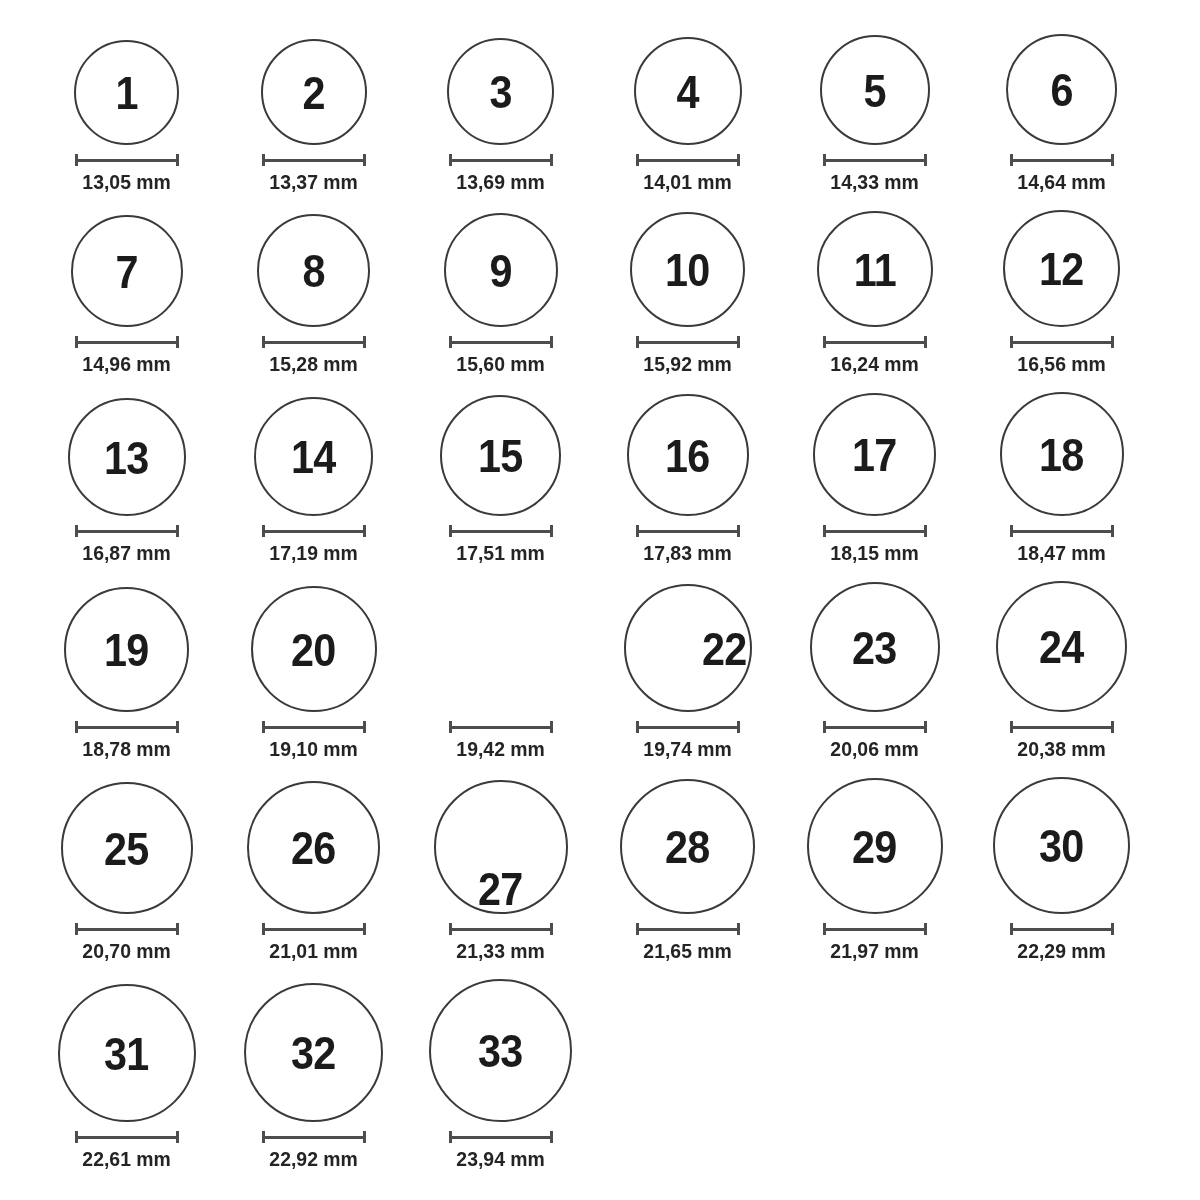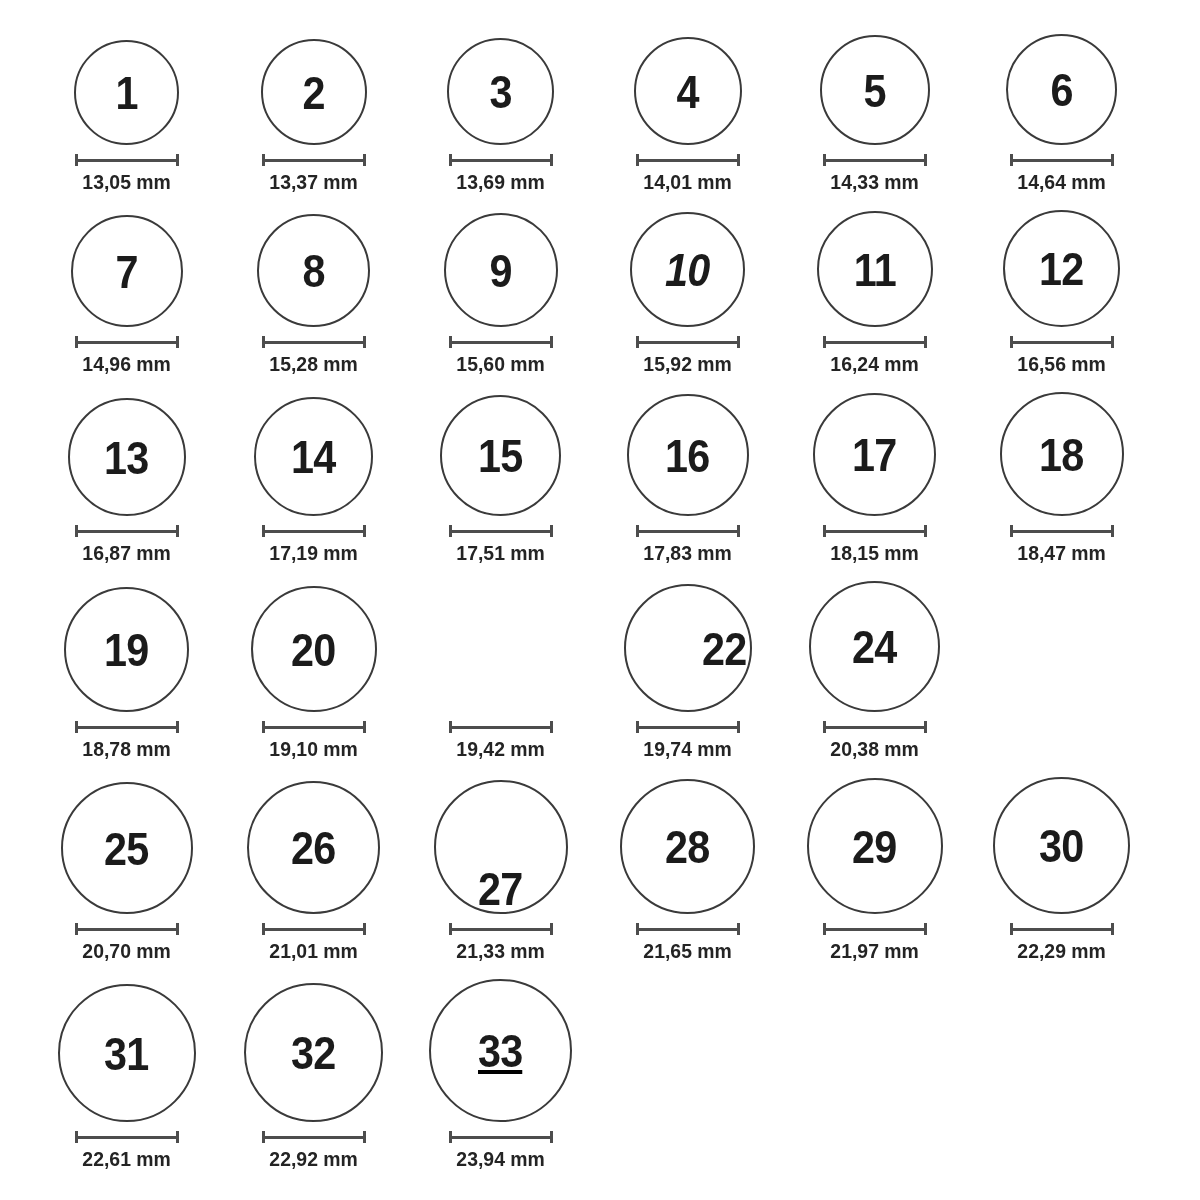--- a/index.html
+++ b/index.html
@@ -186,21 +186,21 @@
     </div>
     <div class="measure">
       <span class="tick-l"></span>
       <span class="bar"></span>
       <span class="tick-r"></span>
     </div>
     <div class="dlabel">15,60 mm</div>
   </div>
 
   <div class="cell">
-    <div class="circle" style="width: 115px; height: 115px; font-style: italic;">
+    <div class="circle" style="width: 115px; height: 115px;">
       <span class="num">10</span>
     </div>
     <div class="measure">
       <span class="tick-l"></span>
       <span class="bar"></span>
       <span class="tick-r"></span>
     </div>
     <div class="dlabel">15,92 mm</div>
   </div>
 
@@ -340,20 +340,31 @@
       <span class="num">22</span>
     </div>
     <div class="measure">
       <span class="tick-l"></span>
       <span class="bar"></span>
       <span class="tick-r"></span>
     </div>
     <div class="dlabel">19,74 mm</div>
   </div>
 
+  <div class="cell">
+    <div class="circle" style="width: 130px; height: 130px;">
+      <span class="num">23</span>
+    </div>
+    <div class="measure">
+      <span class="tick-l"></span>
+      <span class="bar"></span>
+      <span class="tick-r"></span>
+    </div>
+    <div class="dlabel">20,06 mm</div>
+  </div>
 
   <div class="cell">
     <div class="circle" style="width: 131px; height: 131px;">
       <span class="num">24</span>
     </div>
     <div class="measure">
       <span class="tick-l"></span>
       <span class="bar"></span>
       <span class="tick-r"></span>
     </div>
@@ -452,21 +463,21 @@
     </div>
     <div class="measure">
       <span class="tick-l"></span>
       <span class="bar"></span>
       <span class="tick-r"></span>
     </div>
     <div class="dlabel">22,92 mm</div>
   </div>
 
   <div class="cell">
-    <div class="circle" style="width: 143px; height: 143px; text-decoration: underline;">
+    <div class="circle" style="width: 143px; height: 143px;">
       <span class="num">33</span>
     </div>
     <div class="measure">
       <span class="tick-l"></span>
       <span class="bar"></span>
       <span class="tick-r"></span>
     </div>
     <div class="dlabel">23,94 mm</div>
   </div>
 </div>

